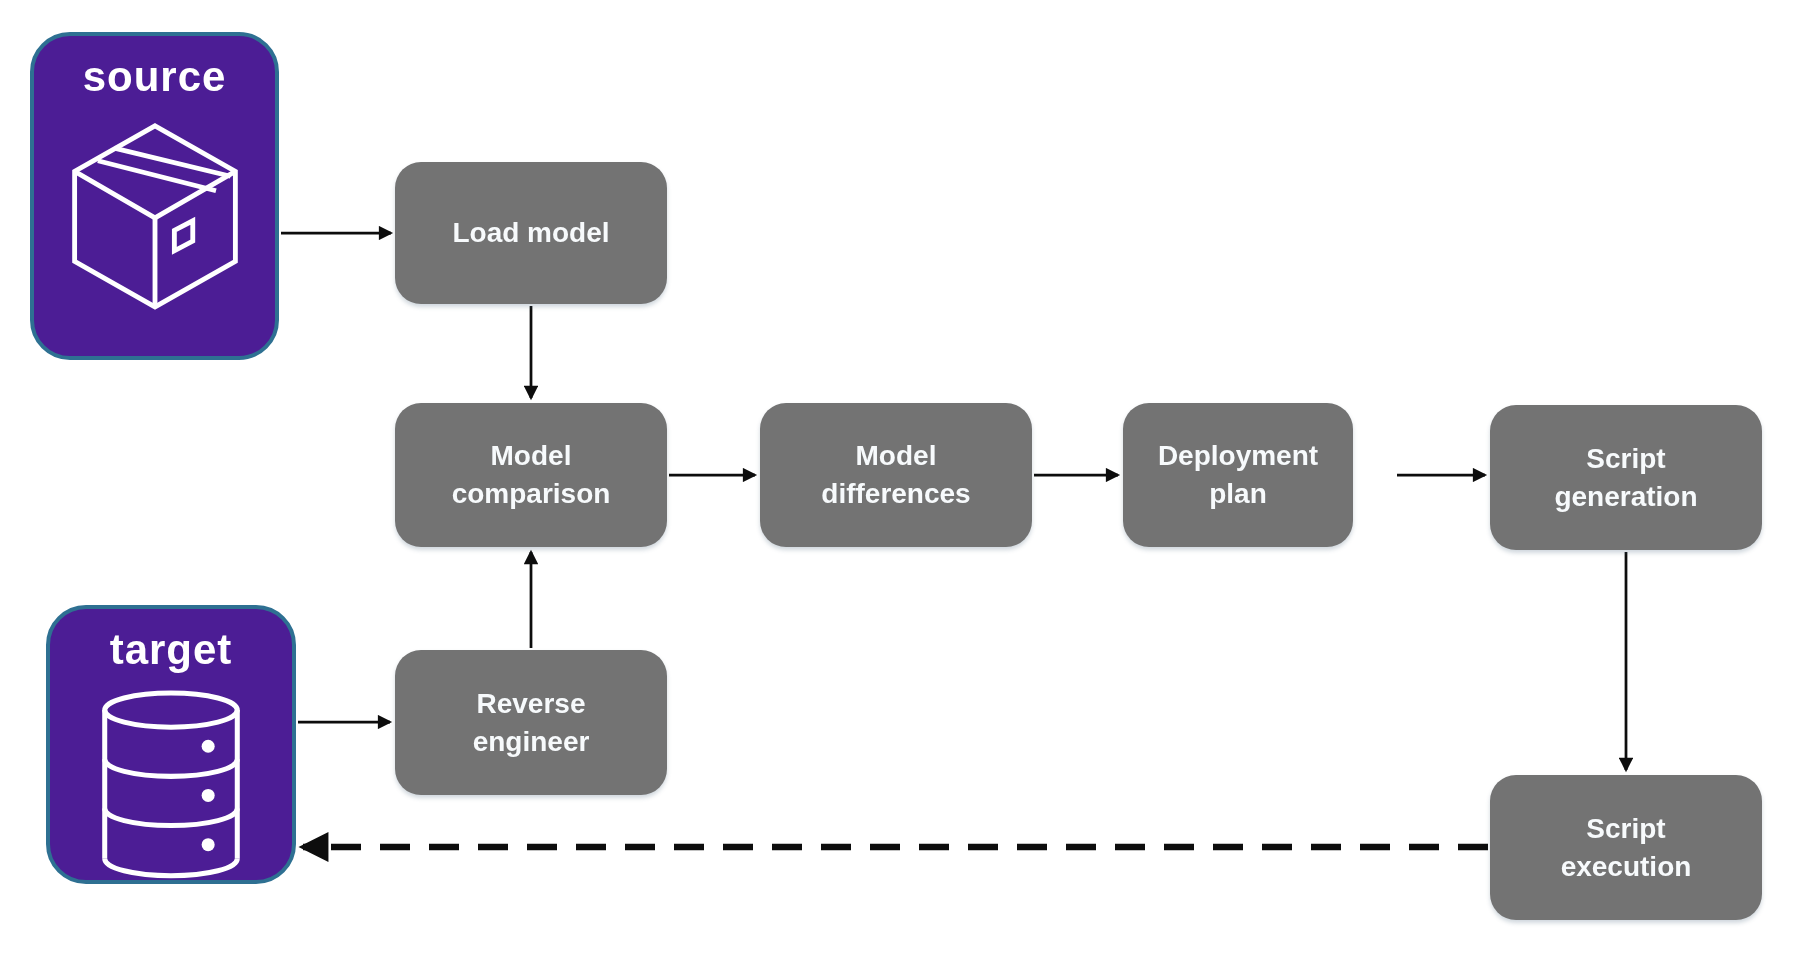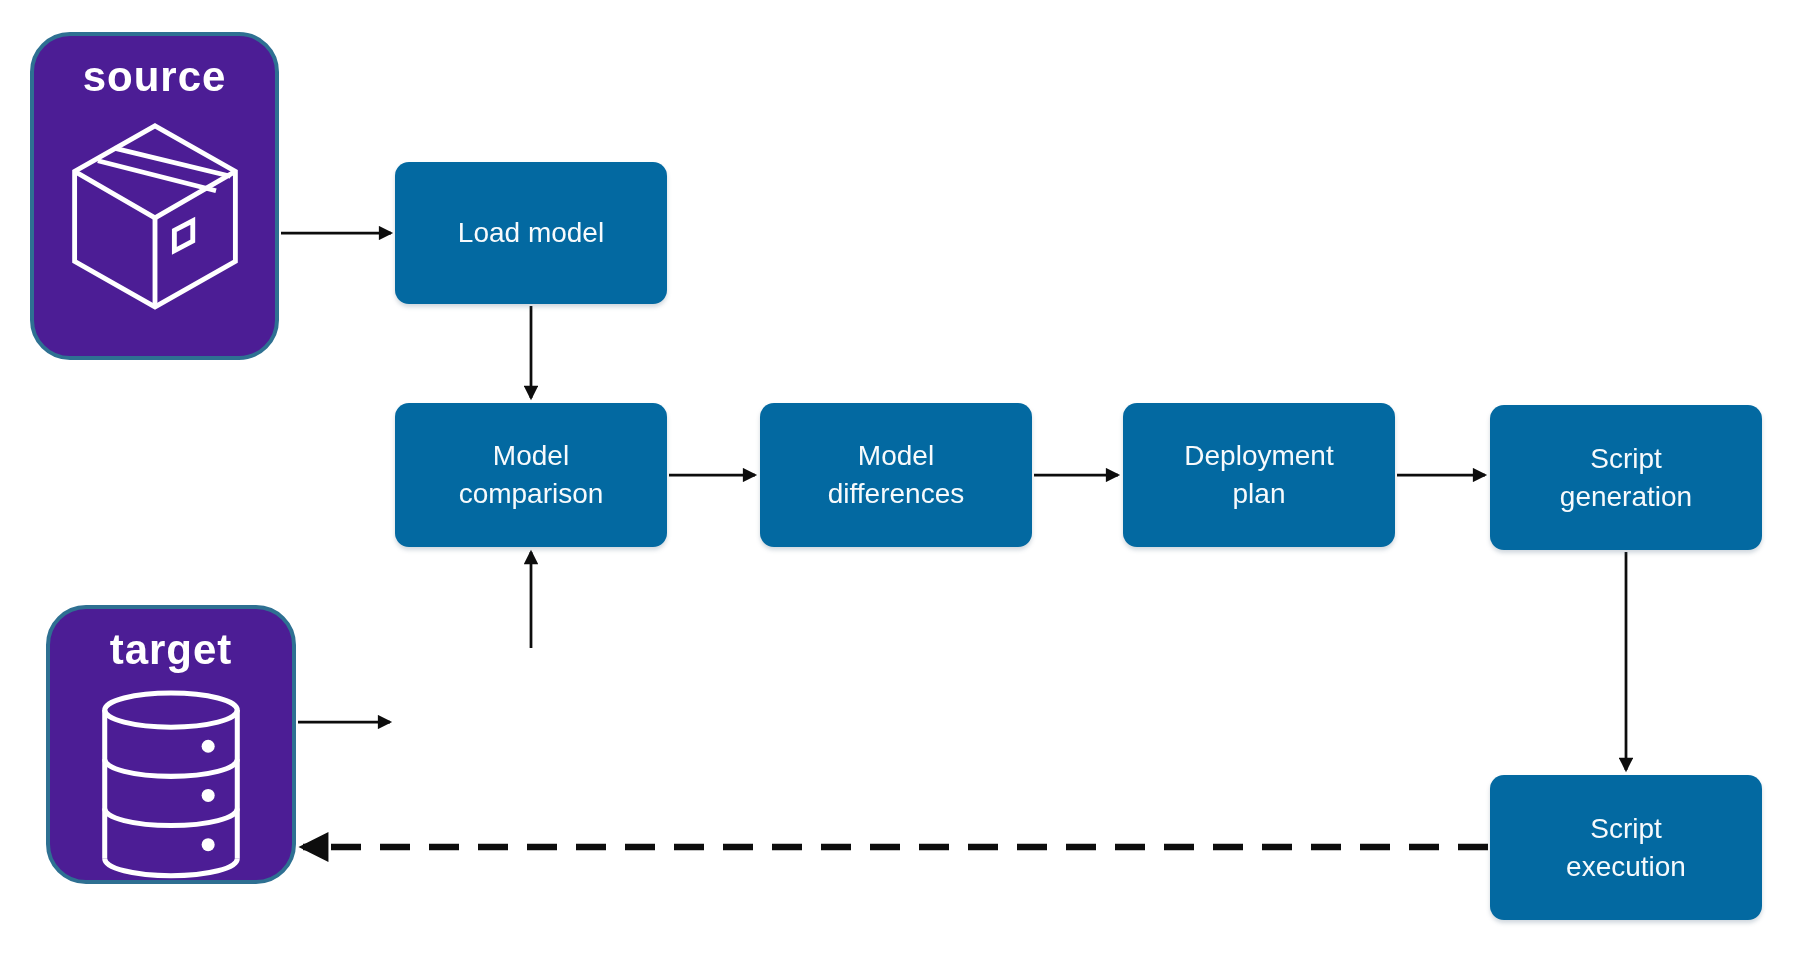--- a/index.html
+++ b/index.html
@@ -27,34 +27,35 @@
     font-size:42px;font-weight:bold;
     letter-spacing:1px;
     line-height:1.1;
   }
   .entity-icon{margin-top:16px;display:block;}
   .entity-icon *{stroke:#ffffff;fill:none;stroke-width:5;}
   .entity-icon .dot{fill:#ffffff;stroke:none;}
   
   .node{
     position:absolute;
-    background:#0369a1;
-    border-radius:14px;
+    background:#737373;
+    border-radius:26px;
     box-sizing:border-box;
     display:flex;align-items:center;justify-content:center;
     text-align:center;
     color:#f7fafc;
     font-size:28px;line-height:1.35;
     white-space:pre-line;
     box-shadow:0 3px 4px rgba(70,100,125,0.25);
+    font-weight:bold;
   }
   .node-load-model        {left:395px;top:162px;width:272px;height:142px;}
   .node-model-comparison  {left:395px;top:403px;width:272px;height:144px;}
   .node-model-differences {left:760px;top:403px;width:272px;height:144px;}
-  .node-deployment-plan   {left:1123px;top:403px;width:272px;height:144px;}
+  .node-deployment-plan   {left:1123px;top:403px;width:230px;height:144px;}
   .node-script-generation {left:1490px;top:405px;width:272px;height:145px;}
   .node-reverse-engineer  {left:395px;top:650px;width:272px;height:145px;}
   .node-script-execution  {left:1490px;top:775px;width:272px;height:145px;}
   
   .edges-svg{position:absolute;left:0;top:0;width:1800px;height:959px;pointer-events:none;}
   .edge{stroke:#0d0d0d;stroke-width:2.75;fill:none;}
   .edge.dashed{stroke-width:6.5;stroke-dasharray:30 19;}
   .arrowhead-fill{fill:#0d0d0d;}
 </style>
 </head>
@@ -111,16 +112,18 @@
 
   <div class="node node-load-model">Load model</div>
   <div class="node node-model-comparison">Model
 comparison</div>
   <div class="node node-model-differences">Model
 differences</div>
   <div class="node node-deployment-plan">Deployment
 plan</div>
   <div class="node node-script-generation">Script
 generation</div>
+  <div class="node node-reverse-engineer">Reverse
+engineer</div>
   <div class="node node-script-execution">Script
 execution</div>
 
 </div>
 
 </body></html>

